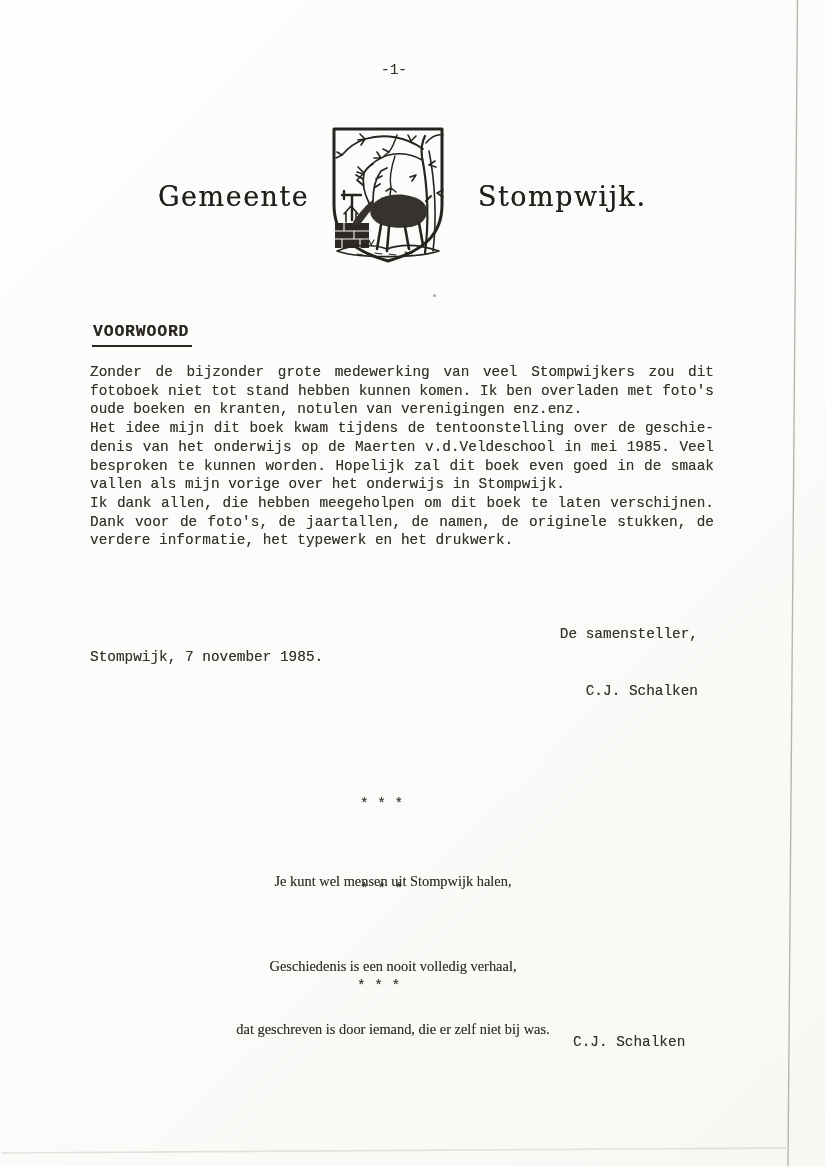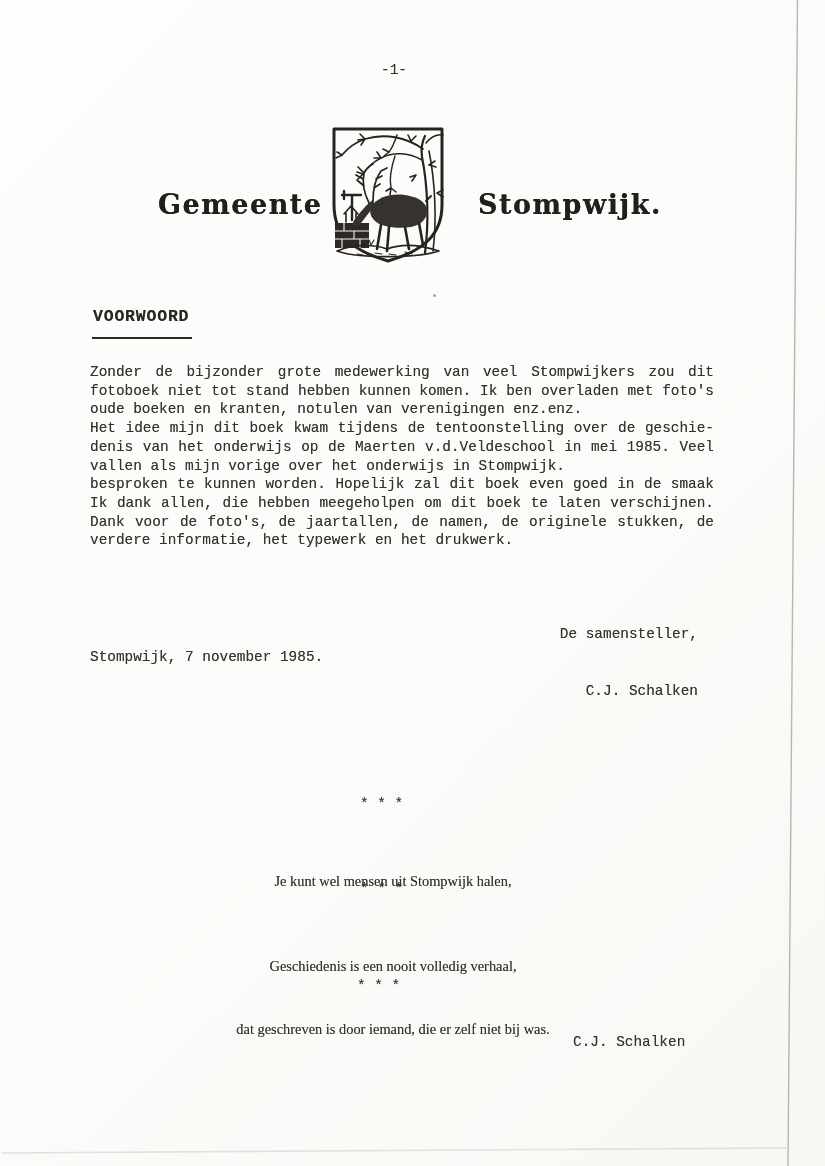--- a/index.html
+++ b/index.html
@@ -16,37 +16,36 @@
   .type{
     font-size:14.4px;
     line-height:18.7px;
     letter-spacing:0;
     white-space:pre;
     text-shadow:0 0 .5px rgba(58,52,46,.55);
   }
   .page-number{top:61px;left:364px;width:60px;text-align:center;}
   .brand{
     font-family:"DejaVu Serif","Liberation Serif",serif;
-    font-weight:700;
+    font-weight:400;
     font-size:27px;
     letter-spacing:1.5px;
     color:#211f1c;
     text-shadow:0 0 .6px rgba(25,22,20,.7);
-    margin-top:8px;
   }
   .brand-left{top:181px;left:158px;}
   .brand-right{top:181px;left:478px;}
   .crest{top:123px;left:327px;width:122px;height:144px;}
   .heading{
-    top:308px;left:92px;
+    top:323px;left:92px;
     font-size:16.5px;font-weight:700;
     letter-spacing:.8px;
     color:#2b2824;
     border-bottom:2.4px solid #2b2824;
-    padding:0 3px 10px 1px;
+    padding:0 3px 3px 1px;
     text-shadow:0 0 .5px rgba(45,40,35,.6);
   }
   .body-text{top:363px;left:90px;width:624px;}
   .body-text .ln{text-align:justify;text-align-last:justify;white-space:normal;}
   .body-text .ln.pl{text-align:left;text-align-last:left;}
   .signoff{top:588px;right:127px;text-align:right;}
   .dateline{top:648px;left:90px;}
   .stars{width:60px;text-align:left;}
   .stars-1{top:795px;left:360px;}
   .stars-2{top:880px;left:360px;}
@@ -114,22 +113,22 @@
   <div class="abs brand brand-right">Stompwijk.</div>
 
   <div class="abs type heading">VOORWOORD</div>
 
   <div class="abs body-text">
     <div class="type ln">Zonder de bijzonder grote medewerking van veel Stompwijkers zou dit</div>
     <div class="type ln">fotoboek niet tot stand hebben kunnen komen. Ik ben overladen met foto's</div>
     <div class="type ln pl">oude boeken en kranten, notulen van verenigingen enz.enz.</div>
     <div class="type ln">Het idee mijn dit boek kwam tijdens de tentoonstelling over de geschie-</div>
     <div class="type ln">denis van het onderwijs op de Maerten v.d.Veldeschool in mei 1985. Veel</div>
+    <div class="type ln">besproken te kunnen worden. Hopelijk zal dit boek even goed in de smaak</div>
     <div class="type ln pl">vallen als mijn vorige over het onderwijs in Stompwijk.</div>
-    <div class="type ln">besproken te kunnen worden. Hopelijk zal dit boek even goed in de smaak</div>
     <div class="type ln">Ik dank allen, die hebben meegeholpen om dit boek te laten verschijnen.</div>
     <div class="type ln">Dank voor de foto's, de jaartallen, de namen, de originele stukken, de</div>
     <div class="type ln pl">verdere informatie, het typewerk en het drukwerk.</div>
   </div>
 
   <div class="abs type signoff">
     <div>De samensteller,</div>
     <div>C.J. Schalken</div>
   </div>
 

